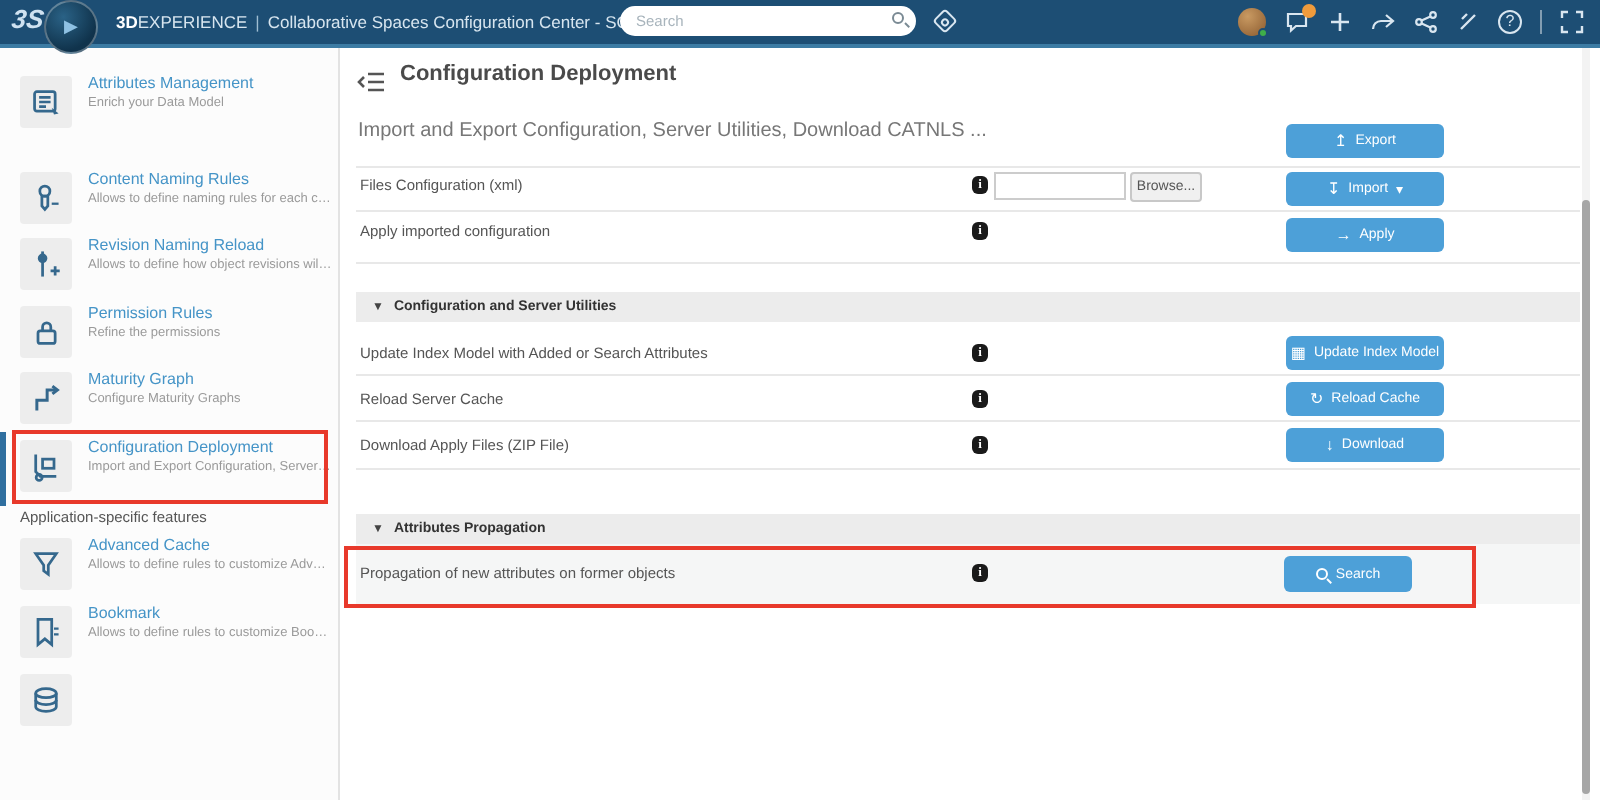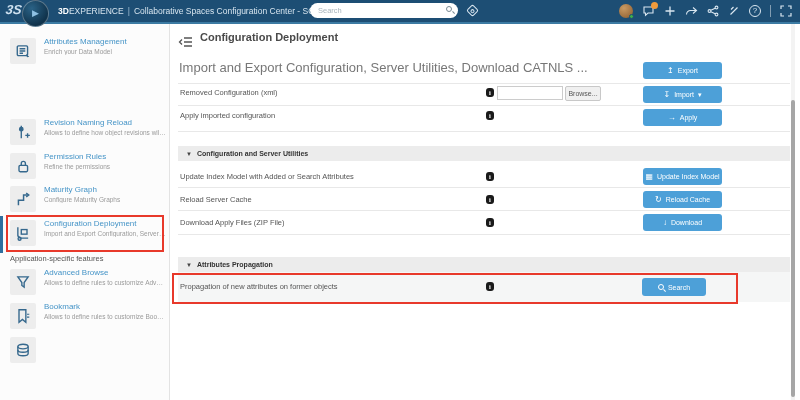--- a/index.html
+++ b/index.html
@@ -44,21 +44,21 @@
   .sb-desc { font-size:6.5px; color:#9a9a9a; margin-top:2px; white-space:nowrap; overflow:hidden; text-overflow:ellipsis; }
   .sb-section { position:absolute; left:10px; top:254px; font-size:7.5px; color:#555; }
   .sel-bar { position:absolute; left:0; top:216px; width:3px; height:37px; background:#2f6f9f; }
 
   
   .redbox { position:absolute; border:2px solid #e8392b; pointer-events:none; z-index:40; }
 
   
   .main-title { position:absolute; left:200px; top:31px; font-size:11px; font-weight:bold; color:#4a4a4a; }
   .collapse-ic { position:absolute; left:178px; top:34px; }
-  .main-sub { position:absolute; left:179px; top:60px; font-size:13px; color:#777; }
+  .main-sub { position:absolute; left:179px; top:60px; font-size:10px; color:#777; }
   .divider { position:absolute; left:178px; width:612px; height:1px; background:#e8e8e8; }
   .rowlabel { position:absolute; left:180px; font-size:7.5px; color:#555; }
   .info { position:absolute; left:486px; width:8px; height:9px; background:#1a1a1a; border-radius:3px; color:#fff; font-size:6.5px; font-weight:bold; text-align:center; line-height:9px; font-family:"Liberation Serif","DejaVu Serif",serif; cursor:pointer; }
   .secband { position:absolute; left:178px; width:612px; height:15px; background:#ececec; font-size:7px; font-weight:bold; color:#333; line-height:15px; padding-left:8px; cursor:pointer; }
   .secband .arr { font-size:6px; margin-right:5px; color:#444; }
   .btn { position:absolute; left:643px; width:79px; height:17px; background:#4da0d8; border:none; border-radius:3px; color:#fff; font-size:7px; font-family:inherit; display:flex; align-items:center; justify-content:center; gap:4px; cursor:pointer; }
   .btn .bic { font-size:8px; line-height:1; }
   .btn-browse { position:absolute; left:565px; top:86px; width:36px; height:15px; background:#f0f0f0; border:1px solid #c8c8c8; border-radius:2px; font-size:7px; color:#555; font-family:inherit; cursor:pointer; }
   .txtinput { position:absolute; left:497px; top:86px; width:66px; height:14px; border:1px solid #ccc; background:#fff; font-size:7px; padding:0 3px; font-family:inherit; }
   .hl-row { position:absolute; left:178px; top:272px; width:612px; height:30px; background:#f5f6f6; }
@@ -129,20 +129,33 @@
           <path d="M4 5h5M4 7h5M4 9h3"></path>
           <path d="M9.5 9.5l3 2.5-2 .5z" fill="#35688d" stroke="none"></path>
         </svg>
     </div>
     <div class="sb-text">
         <div class="sb-title">Attributes Management</div>
         <div class="sb-desc">Enrich your Data Model</div>
       </div>
   </div>
 
+  <div class="sb-item" style="top:84px">
+    <div class="sb-tile">
+      <svg width="16" height="16" viewBox="0 0 14 14" fill="none" stroke="#35688d" stroke-width="1.2">
+          <circle cx="6.5" cy="4" r="2.2"></circle>
+          <path d="M5.2 6.2h2.6v4.3L6.5 12 5.2 10.5z"></path>
+          <path d="M9.5 9.5h3" stroke-width="1"></path>
+        </svg>
+    </div>
+    <div class="sb-text">
+        <div class="sb-title">Content Naming Rules</div>
+        <div class="sb-desc">Allows to define naming rules for each content type</div>
+      </div>
+  </div>
 
   <div class="sb-item" style="top:117px">
     <div class="sb-tile">
       <svg width="16" height="16" viewBox="0 0 14 14" fill="none" stroke="#35688d" stroke-width="1.2">
           <path d="M5.5 1.5v11"></path>
           <circle cx="5.5" cy="4.5" r="1.5" fill="#35688d"></circle>
           <path d="M9 10h4M11 8v4"></path>
         </svg>
     </div>
     <div class="sb-text">
@@ -196,21 +209,21 @@
 
   <div class="sb-section">Application-specific features</div>
 
   <div class="sb-item" style="top:267px">
     <div class="sb-tile">
       <svg width="16" height="16" viewBox="0 0 14 14" fill="none" stroke="#35688d" stroke-width="1.2">
           <path d="M2.5 2.5h9L8 7.5v4L6 10V7.5z"></path>
         </svg>
     </div>
     <div class="sb-text">
-        <div class="sb-title">Advanced Browse</div>
+        <div class="sb-title">Advanced Cache</div>
         <div class="sb-desc">Allows to define rules to customize Advanced Filte...</div>
       </div>
   </div>
 
   <div class="sb-item" style="top:301px">
     <div class="sb-tile">
       <svg width="16" height="16" viewBox="0 0 14 14" fill="none" stroke="#35688d" stroke-width="1.2">
           <path d="M3.5 1.5h6v11l-3-2.5-3 2.5z"></path>
           <path d="M10.5 5.5h2M10.5 8h2" stroke-width="1"></path>
         </svg>
@@ -239,21 +252,21 @@
   </div>
   <div class="main-title">Configuration Deployment</div>
   <div class="main-sub">Import and Export Configuration, Server Utilities, Download CATNLS ...</div>
 
   <button class="btn" style="top:62px">
     <span class="bic">↥</span>
     <span>Export</span>
   </button>
   <div class="divider" style="top:83px"></div>
 
-  <div class="rowlabel" style="top:88px">Removed Configuration (xml)</div>
+  <div class="rowlabel" style="top:88px">Files Configuration (xml)</div>
   <div class="info" style="top:88px">i</div>
   <input class="txtinput" style="">
   <button class="btn-browse">Browse...</button>
   <button class="btn" style="top:86px">
     <span class="bic">↧</span>
     <span>Import</span>
     <span>▾</span>
   </button>
   <div class="divider" style="top:105px"></div>
 

